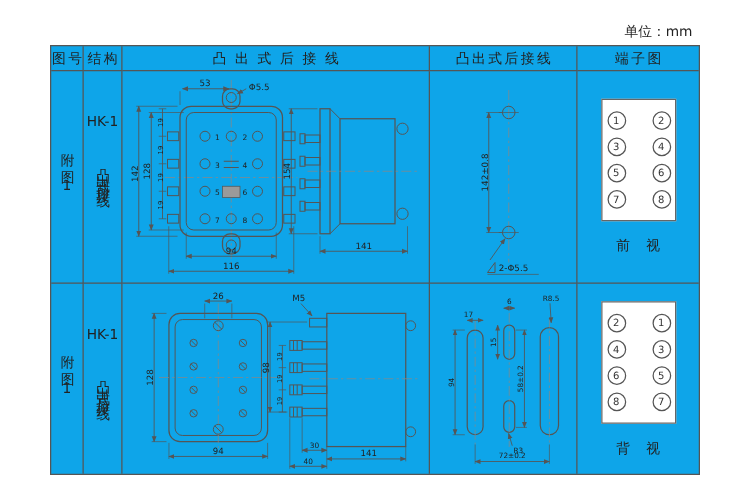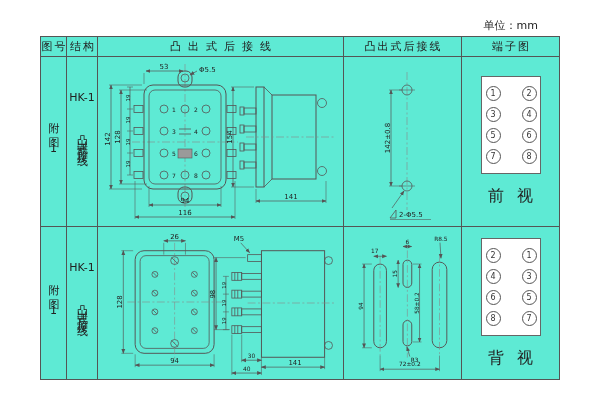--- a/index.html
+++ b/index.html
@@ -2,26 +2,26 @@
 <html><head>
 <meta charset="utf-8">
 <style>
   html,body{margin:0;padding:0;}
   body{
     width:600px;height:400px;background:#fff;position:relative;
     font-family:"DejaVu Sans","Liberation Sans",sans-serif;color:#222;
     overflow:hidden;
   }
   .wrap{position:absolute;left:40px;top:36px;}
-  .unit{position:absolute;right:22px;top:-18px;font-size:11px;color:#222;}
+  .unit{position:absolute;right:6px;top:-18px;font-size:11px;color:#222;}
   .grid{
     display:grid;
     grid-template-columns:26px 31px 246px 118px 97px;
     grid-template-rows:20px 170px 152px;
-    border:1px solid #555;width:518px;background:#5eead4;
+    border:1px solid #555;width:518px;background:#0ea5e9;
   }
   .c{
     border-right:1px solid #555;border-bottom:1px solid #555;
     display:flex;align-items:center;justify-content:center;
     overflow:hidden;position:relative;
   }
   .c.last{border-right:none;}
   .c.bot{border-bottom:none;}
   .hdr{font-size:11px;letter-spacing:2px;padding-left:2px;white-space:nowrap;}
   .hdr-wide{letter-spacing:7px;padding-left:7px;}
@@ -40,21 +40,21 @@
     border:1.5px solid #666;
     display:grid;grid-template-columns:repeat(2,14px);
     column-gap:22px;row-gap:6px;justify-content:center;align-content:center;
     width:58px;padding:9px 0;background:#fff;
   }
   .tc{
     width:13px;height:13px;border:1.2px solid #555;border-radius:50%;
     display:flex;align-items:center;justify-content:center;
     font-size:8px;color:#333;
   }
-  .term-caption{margin-top:12px;font-size:16px;letter-spacing:13px;padding-left:13px;white-space:nowrap;}
+  .term-caption{margin-top:12px;font-size:11px;letter-spacing:13px;padding-left:13px;white-space:nowrap;}
   
   .s{fill:none;stroke:#555;stroke-width:1;}
   .s2{fill:none;stroke:#555;stroke-width:0.8;}
   .fillg{fill:#9a9a9a;stroke:#555;stroke-width:0.6;}
   .cl{fill:none;stroke:#888;stroke-width:0.6;stroke-dasharray:8 2.5 2 2.5;}
   .dl{fill:none;stroke:#555;stroke-width:0.7;}
   .xl{stroke:#555;stroke-width:0.55;}
   text.d{font-size:7px;fill:#222;text-anchor:middle;}
   text.ds{font-size:6px;fill:#222;text-anchor:middle;}
   text.dst{font-size:5.5px;fill:#222;text-anchor:middle;}

